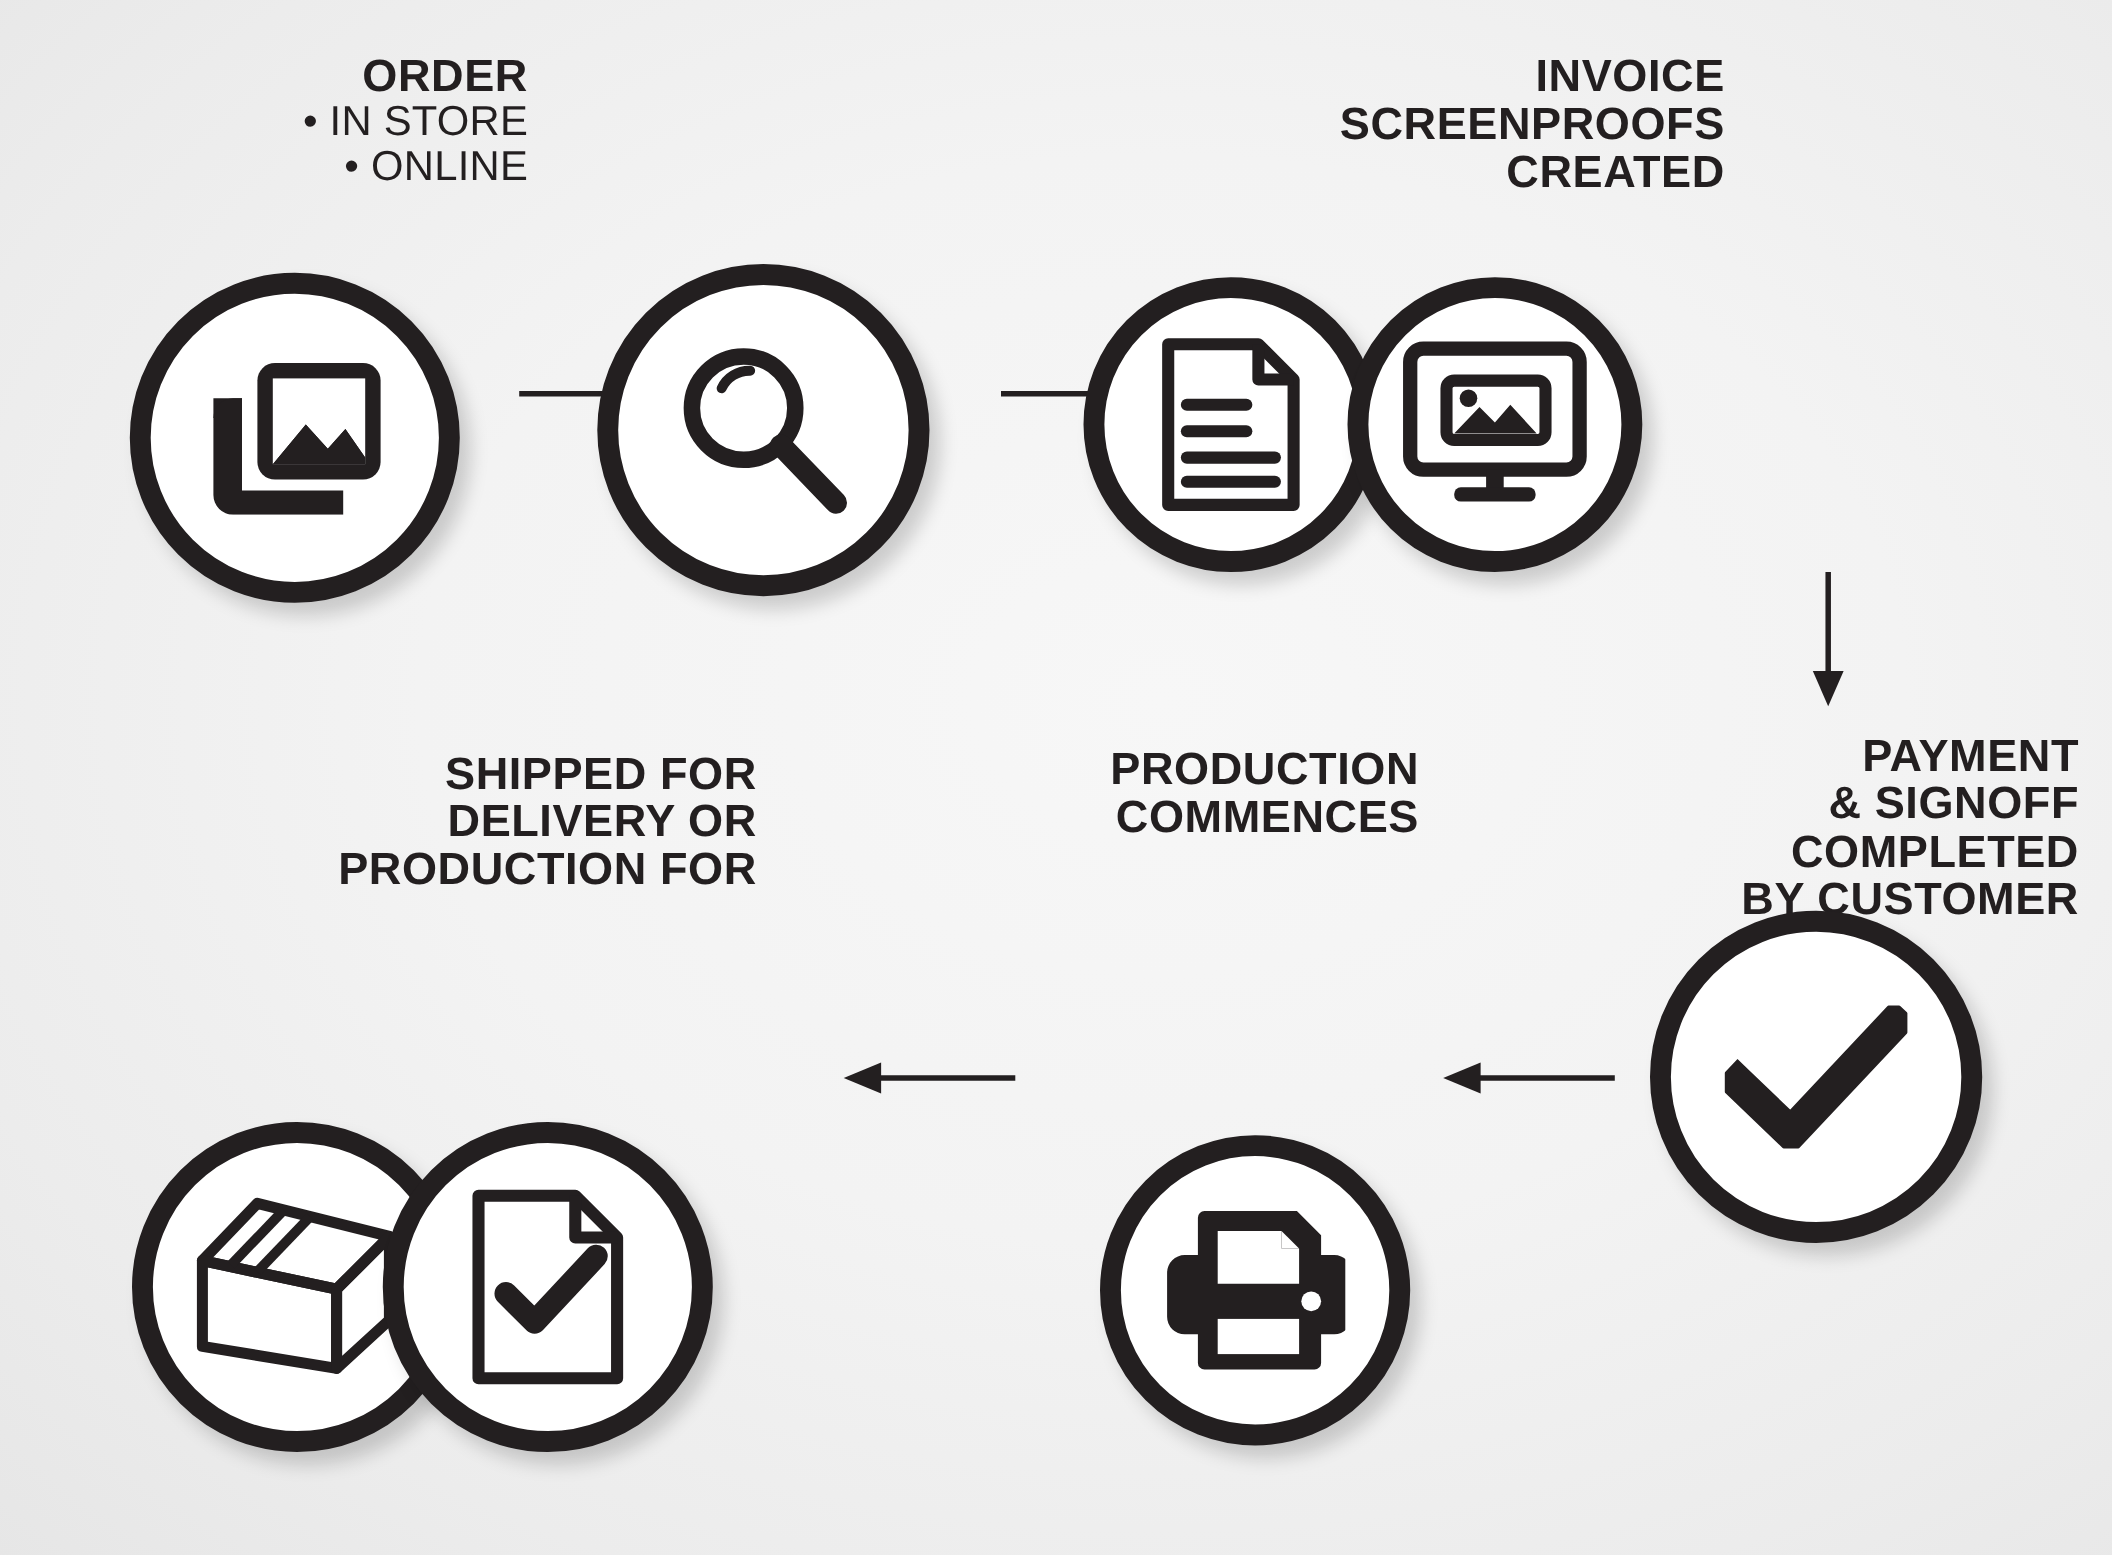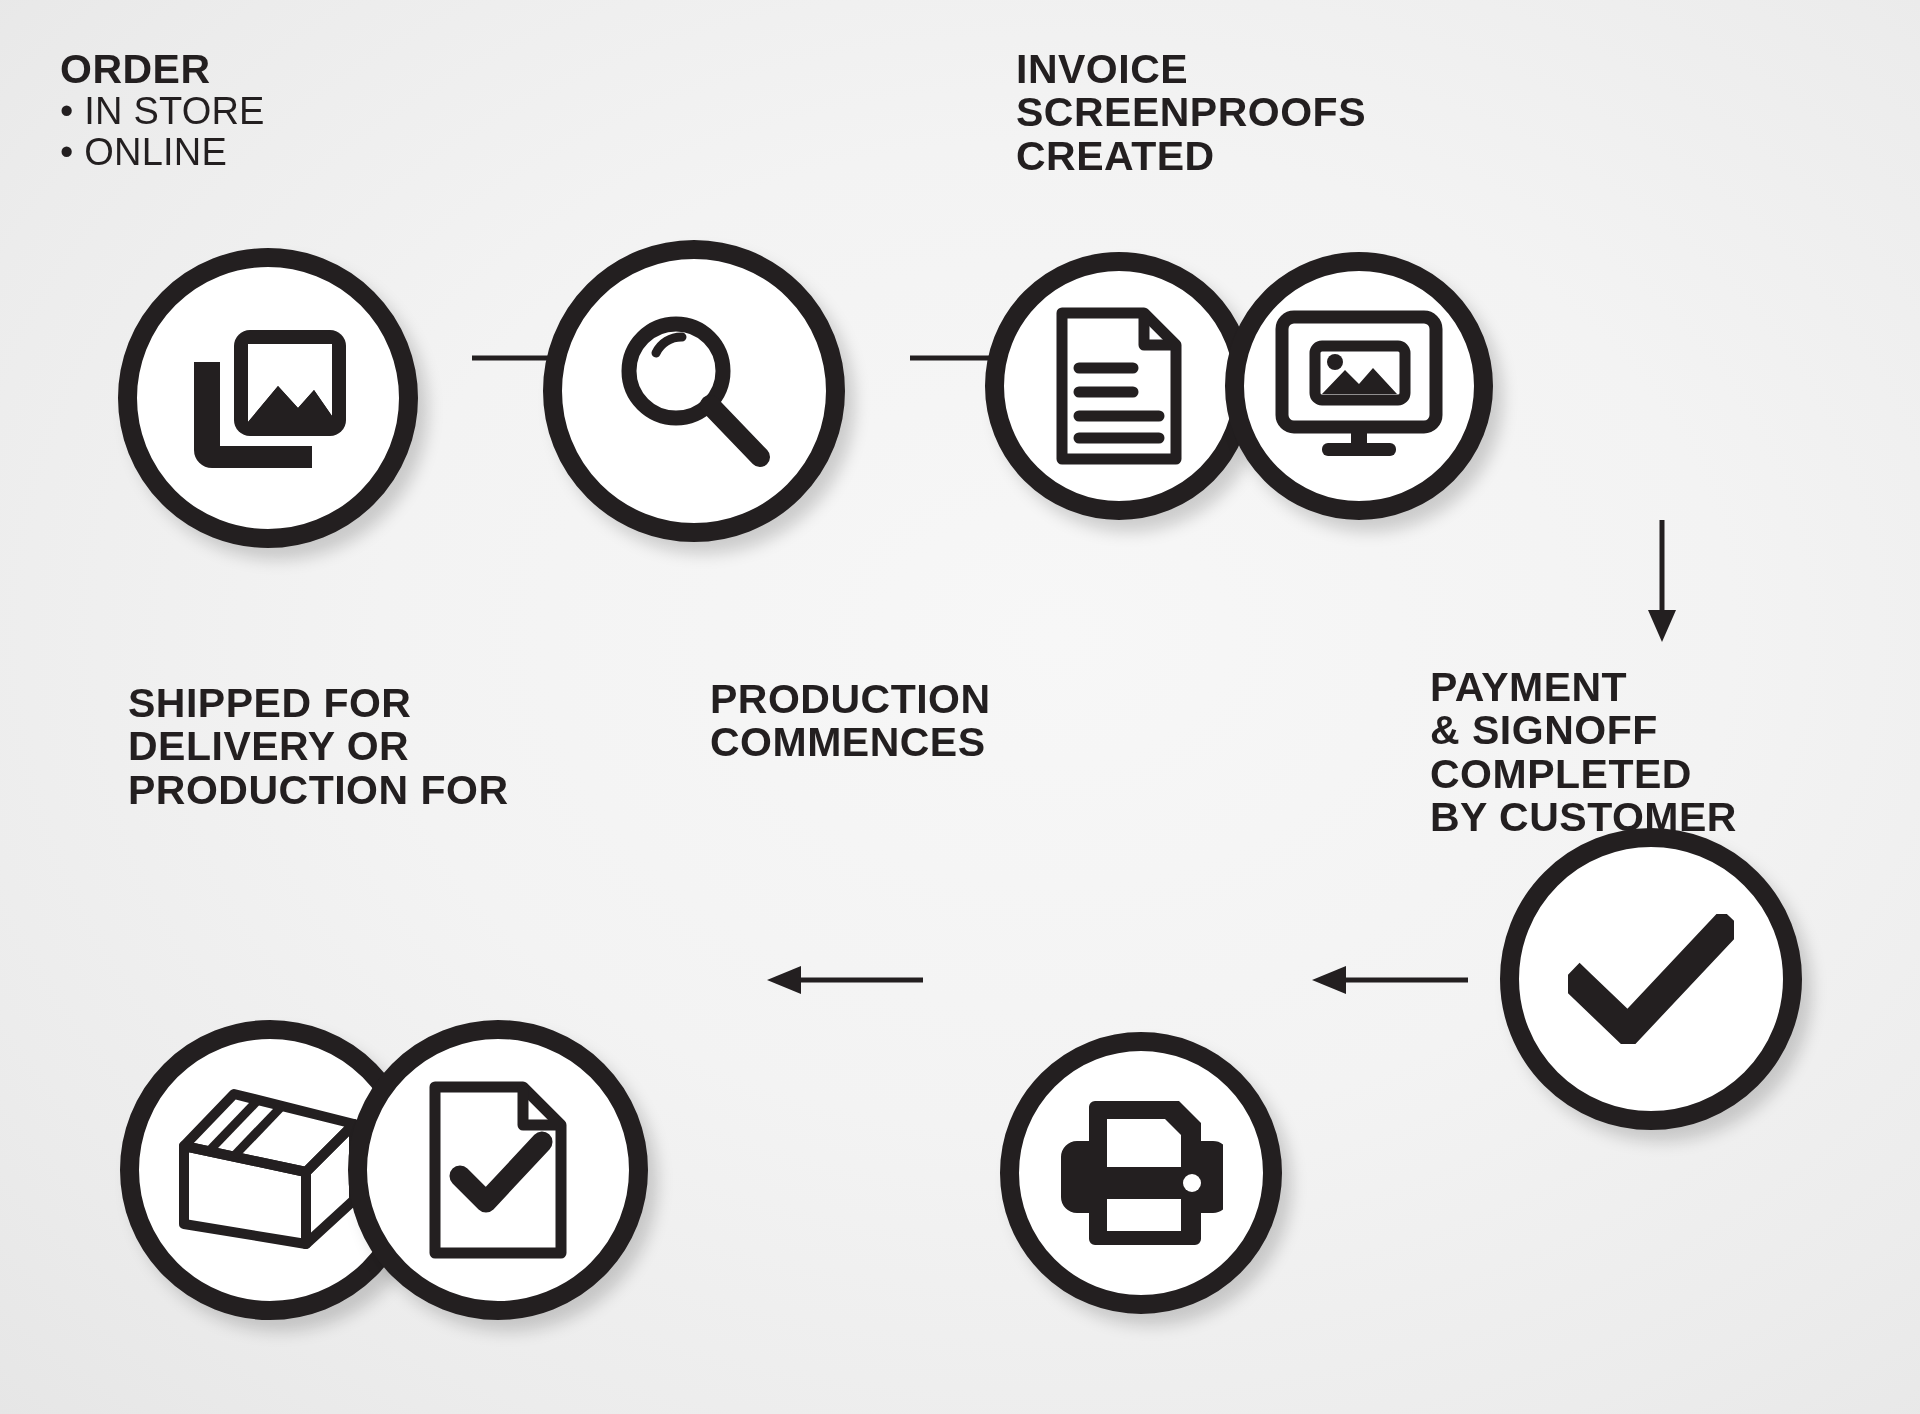--- a/index.html
+++ b/index.html
@@ -11,21 +11,21 @@
   body {
     background:
       radial-gradient(ellipse 1500px 1100px at 55% 45%, #f7f7f7 0%, #f3f3f3 45%, #ececec 78%, #e6e6e6 100%);
     position: relative;
   }
   .stage { position: absolute; inset: 0; }
 
   
   .label {
     position: absolute;
-    text-align: left;
+    text-align: right;
     color: #231f20;
     line-height: 1.06;
     letter-spacing: 0.3px;
   }
   .label .hd {
     font-weight: 800;
     font-size: 41px;
     letter-spacing: 0.5px;
     display: block;
   }
@@ -113,21 +113,21 @@
     </div>
   </div>
 
   <div class="arrow" style="left:910px; top:338px;">
     <svg width="140" height="40" viewBox="0 0 140 40">
       <line x1="0" y1="20" x2="108" y2="20" stroke="#231f20" stroke-width="5"></line>
       <polygon points="104,6 136,20 104,34" fill="#231f20"></polygon>
     </svg>
   </div>
 
-  <div class="label" style="left:1016px; top:48px; width:500px;">
+  <div class="label" style="left:1068px; top:48px; width:500px;">
     <span class="hd">INVOICE</span>
     <span class="hd">SCREENPROOFS</span>
     <span class="hd">CREATED</span>
   </div>
 
   <div class="node" style="left:985px; top:252px;">
 
     <div class="ring r2" style="left:0; top:0; width:268px; height:268px;">
       <span>
         <svg width="128" height="160" viewBox="0 0 128 160">

